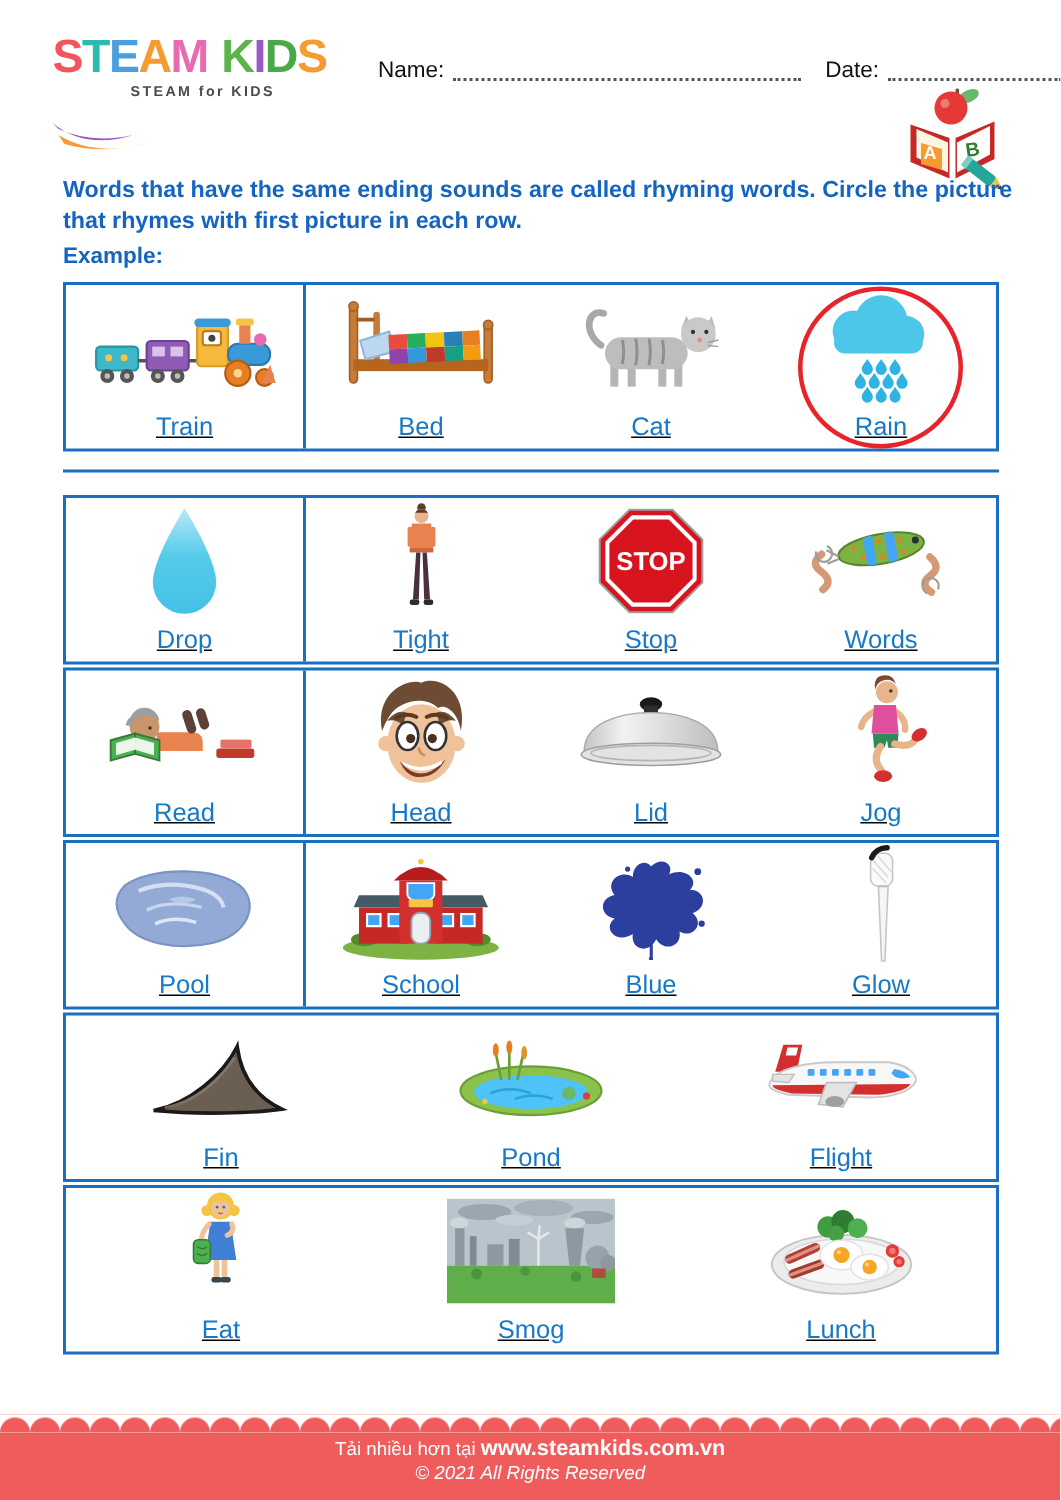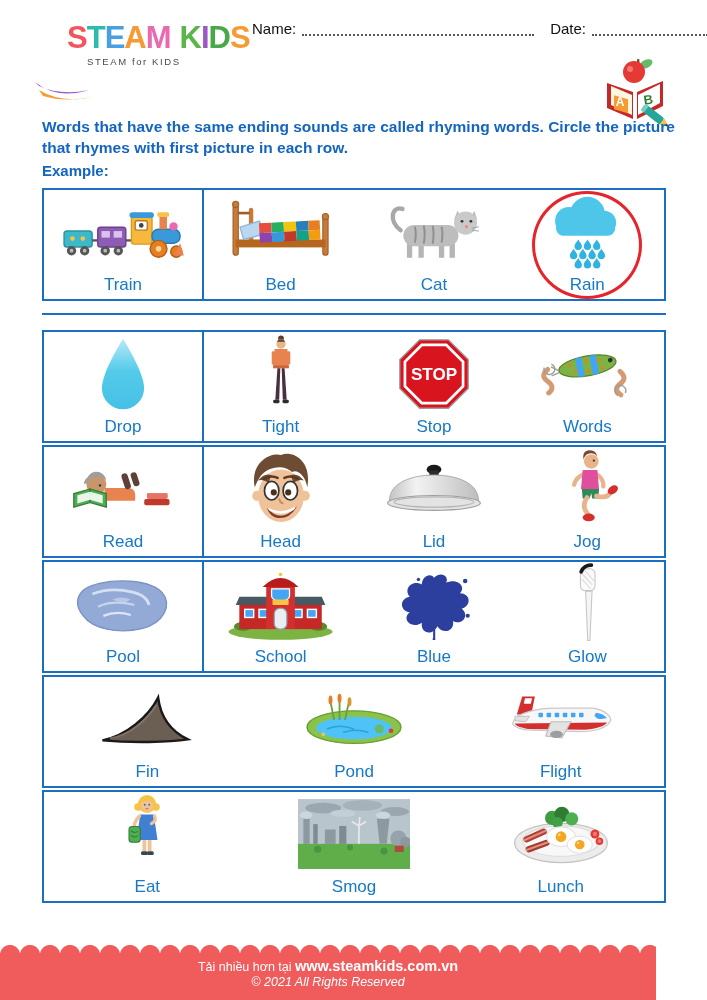--- a/index.html
+++ b/index.html
@@ -1,30 +1,30 @@
 <!DOCTYPE html>
 <html><head>
 <meta charset="utf-8">
 <style>
   html,body{margin:0;padding:0;background:#fff;}
   .page{position:relative;width:707px;height:1000px;background:#fff;overflow:hidden;
         font-family:"Liberation Sans",sans-serif;}
 
   
   .logo{position:absolute;left:35px;top:22px;}
-  .logo-word{font-weight:bold;font-size:31px;letter-spacing:-1px;line-height:1;margin-left:32px;}
+  .logo-word{font-weight:bold;font-size:31px;letter-spacing:-1px;line-height:1;}
   .logo-word span{display:inline-block;}
   .lc0{color:#f2555c}.lc1{color:#2bbcae}.lc2{color:#4a9fe0}.lc3{color:#f59b31}
   .lc4{color:#e86bb0}.lc5{color:#5cb54a}.lc6{color:#9b59c8}.lc7{color:#49a948}.lc8{color:#f59b31}
   .logo-word .gap{width:9px;}
-  .logo-sub{font-size:9.5px;font-weight:normal;color:#4a4a4a;letter-spacing:1.6px;margin:3px 0 0 52px;}
+  .logo-sub{font-size:9.5px;font-weight:bold;color:#4a4a4a;letter-spacing:1.6px;margin:3px 0 0 52px;}
   .swoosh{position:absolute;left:-4px;top:30px;}
 
   
-  .namedate{position:absolute;left:252px;top:20px;display:flex;align-items:flex-end;font-size:15px;color:#111;}
+  .namedate{position:absolute;left:252px;top:38px;display:flex;align-items:flex-end;font-size:15px;color:#111;}
   .dotline{border-bottom:2px dotted #555;height:14px;display:inline-block;margin:0 0 1px 6px;}
   .name-line{width:232px;} .date-line{width:116px;}
   .date-label{margin-left:16px;}
 
   
   .titlebar{position:absolute;left:37px;top:76px;display:flex;align-items:center;}
   .page-title{margin:0 0 0 5px;font-size:25px;font-weight:bold;color:#ee1c24;letter-spacing:.2px;}
   .bookicon{position:absolute;left:599px;top:55px;}
 
   .instructions{position:absolute;left:42px;top:116px;width:634px;font-size:15.5px;
@@ -32,29 +32,29 @@
   .example-label{position:absolute;left:42px;top:162px;font-size:15px;font-weight:bold;color:#1565c0;}
 
   
   .rowbox{box-sizing:border-box;width:624px;border:2px solid #1a6fc0;background:#fff;
           display:flex;align-items:stretch;}
   .example-box{position:absolute;left:42px;top:188px;height:113px;}
   .divider{position:absolute;left:42px;top:313px;width:624px;height:2px;background:#1a6fc0;}
   .grid{position:absolute;left:42px;top:330px;}
   .grid .rowbox{height:113px;margin-bottom:2px;}
   .cell{flex:1;display:flex;flex-direction:column;align-items:center;justify-content:flex-start;
-        padding-bottom:6px;position:relative;}
+        padding-bottom:6px;position:relative;text-decoration:underline;}
   .cell-first{flex:0 0 158px;border-right:2px solid #1a6fc0;}
   .imgwrap{flex:1;display:flex;align-items:center;justify-content:center;width:100%;overflow:hidden;}
   .word{font-size:17px;color:#1778c6;line-height:1;padding-top:2px;}
   .answer-circle{position:absolute;left:50%;top:50%;transform:translate(-50%,-50%);
                  width:104px;height:102px;border:3px solid #e6242b;border-radius:50%;pointer-events:none;}
 
   
-  .footer{position:absolute;left:0;bottom:0;width:656px;}
+  .footer{position:absolute;left:0;bottom:0;width:707px;}
   .scallops{height:12px;
     background-image:radial-gradient(circle at 10px 12px,#f05c5c 9.6px,rgba(240,92,92,0) 10.4px);
     background-size:20px 12px;background-repeat:repeat-x;}
   .footer-body{height:45px;background:#f05c5c;color:#fff;text-align:center;padding-top:3px;box-sizing:border-box;}
   .footer-line1{font-size:12.5px;}
   .footer-line1 .url{font-weight:bold;font-size:14.5px;}
   .footer-line2{font-size:12.5px;font-style:italic;margin-top:1px;}
 </style>
 </head>
 <body>

